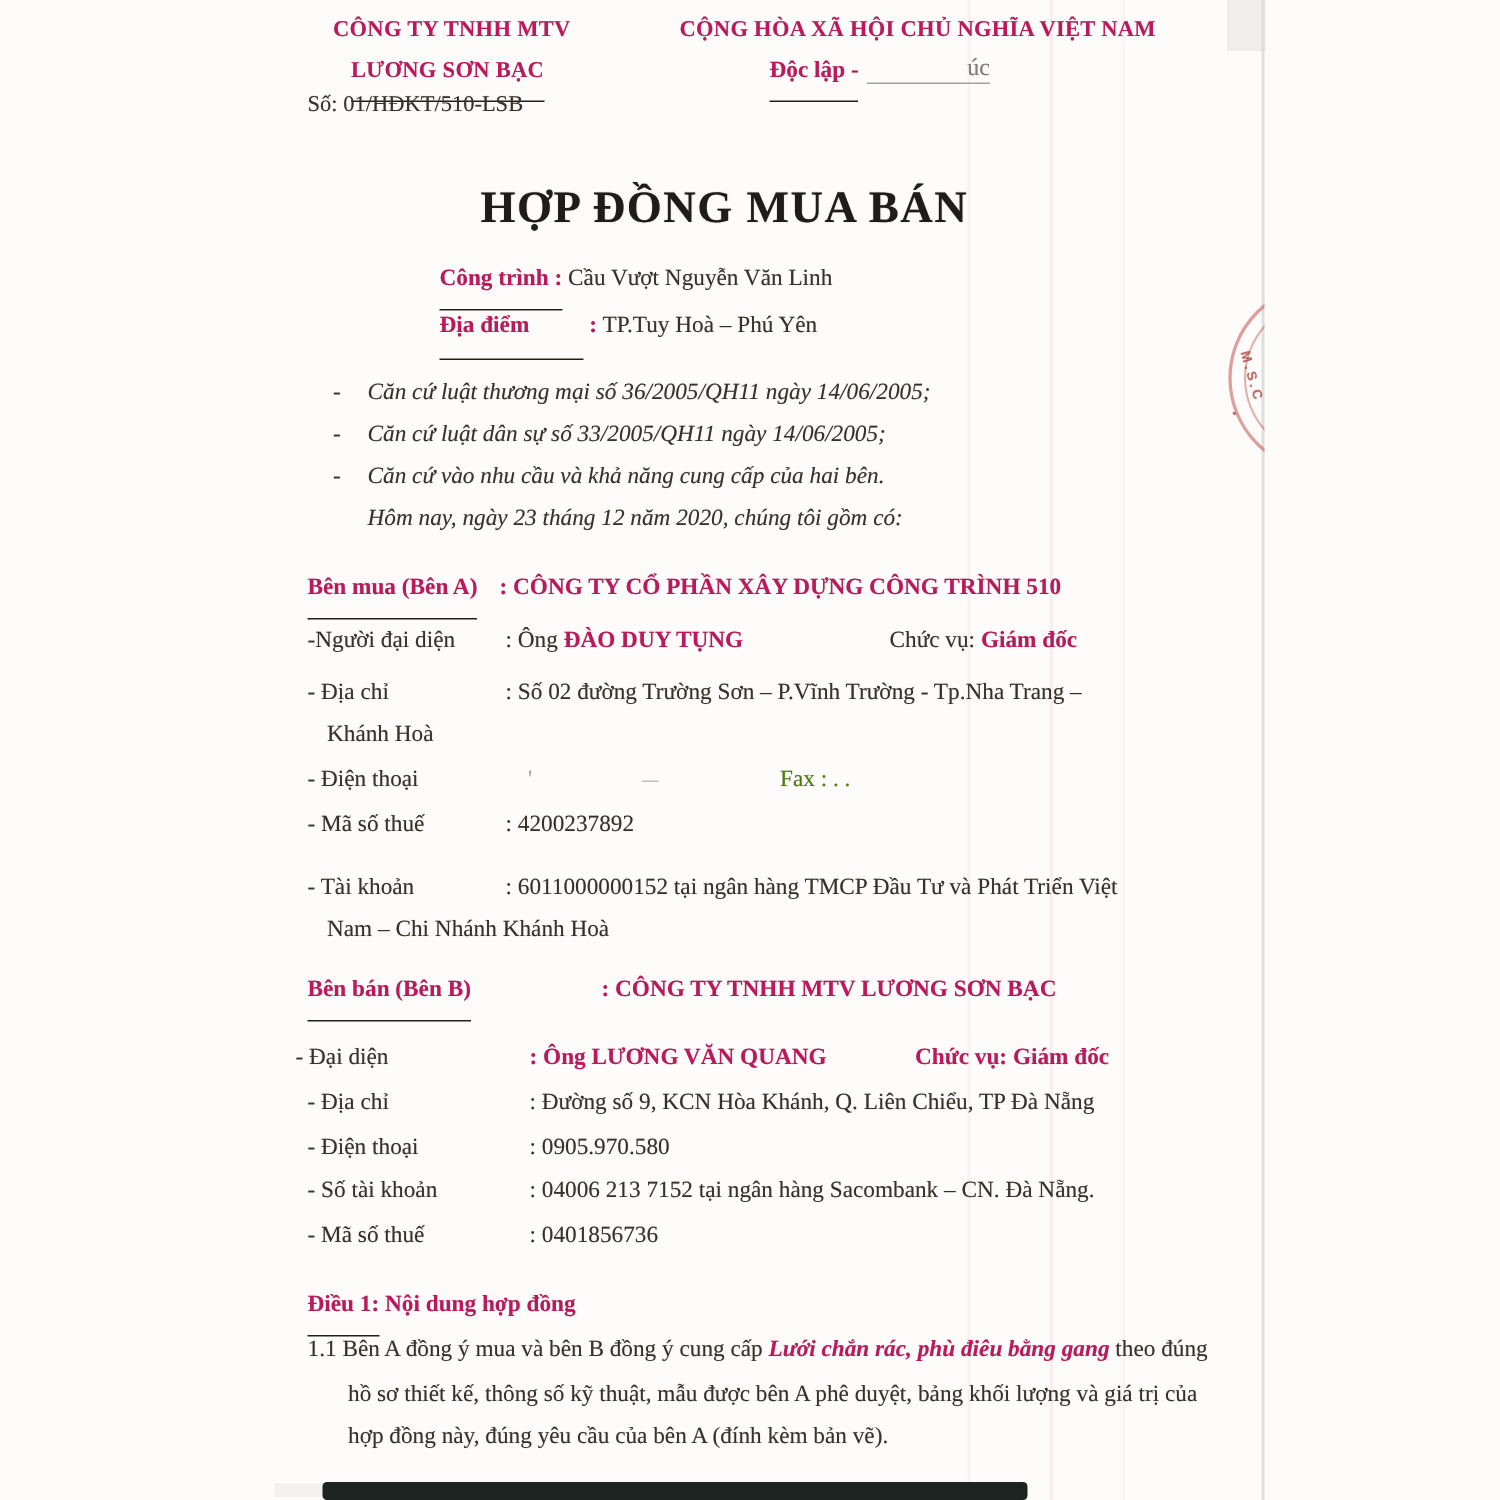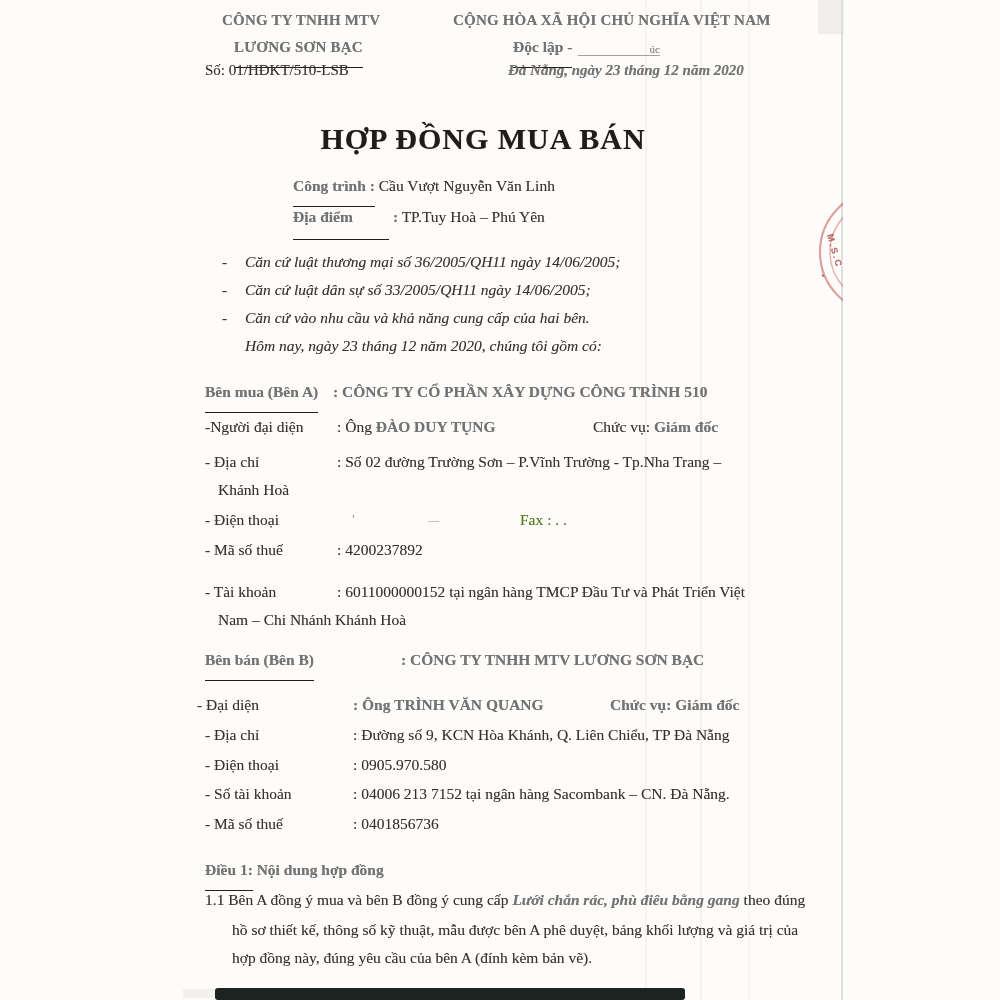--- a/index.html
+++ b/index.html
@@ -5,37 +5,37 @@
   html,body{margin:0;padding:0;}
   .page{
     position:relative;
     width:1000px;height:1000px;
     background:#fdfcfb;
     overflow:hidden;
     font-family:"Liberation Serif","DejaVu Serif",serif;
     color:#37312b;
   }
   .r{position:absolute;white-space:nowrap;font-size:15.5px;line-height:20px;}
-  .b{font-weight:bold;color:#737373;}
+  .b{font-weight:bold;color:#be185d;}
   .i{font-style:italic;}
   .u{border-bottom:1.5px solid #23201c;padding-bottom:12px;}
   .caps{font-size:15px;letter-spacing:.2px;}
   .soft{text-shadow:0 0 .6px rgba(70,60,50,.4);}
   .title{
     position:absolute;left:133px;top:122px;width:700px;
     text-align:center;font-size:30px;font-weight:bold;color:#1f1c19;
     letter-spacing:1px;text-shadow:0 0 .7px rgba(40,34,30,.5);
   }
   .ghost{opacity:.45;}
   .ghost-line{
     position:absolute;left:578px;top:40px;width:82px;height:15px;
     border-bottom:1.6px solid rgba(95,85,78,.55);
   }
   .ghost-tail{
-    position:absolute;right:0;bottom:0;font-size:11px;color:#5a524b;opacity:.75;
+    position:absolute;right:0;bottom:0;font-size:16px;color:#5a524b;opacity:.75;
   }
   .vline{position:absolute;top:0;height:1000px;}
   .scan-corner{position:absolute;left:818px;top:0;width:26px;height:34px;background:#ebeae8;opacity:.8;}
   .bottom-bar{position:absolute;left:215px;top:988px;width:470px;height:12px;background:#1c2421;border-radius:3px;}
   .bottom-smear{position:absolute;left:183px;top:989px;width:180px;height:9px;background:#ececea;opacity:.7;}
   .stamp-svg{position:absolute;left:770px;top:185px;}
   .fax{color:#4d7c0f;}
 </style>
 </head>
 <body>
@@ -59,21 +59,20 @@
   <div class="r caps" style="left:234px;top:37px;"><span class="b u">LƯƠNG SƠN BẠC</span></div>
   <div class="r" style="left:205px;top:60px;font-size:15px;">Số:  01/HĐKT/510-LSB</div>
 
   <div class="r caps b" style="left:453px;top:10px;">CỘNG HÒA XÃ HỘI CHỦ NGHĨA VIỆT NAM</div>
   <div class="r" style="left:513px;top:37px;">
     <span class="b u">Độc lập -</span>
   </div>
   <div class="ghost-line">
     <span class="ghost-tail">úc</span>
   </div>
-  <div class="r i b" style="left:508px;top:60px;font-size:15px;">Đà Nẵng, ngày 23 tháng 12 năm 2020</div>
 
   <div class="title">HỢP ĐỒNG MUA BÁN</div>
 
   <div class="r" style="left:293px;top:176px;">
     <span class="b u">Công trình :</span>
     <span>Cầu Vượt Nguyễn Văn Linh</span>
   </div>
   <div class="r" style="left:293px;top:207px;">
     <span class="b u" style="display:inline-block;width:96px;">Địa điểm</span>
     <span class="b">:</span>
@@ -118,21 +117,21 @@
   <div class="r" style="left:205px;top:582px;">- Tài khoản</div>
   <div class="r" style="left:337px;top:582px;">: 6011000000152 tại ngân hàng TMCP Đầu Tư và Phát Triển Việt</div>
   <div class="r" style="left:218px;top:610px;">Nam – Chi Nhánh Khánh Hoà</div>
 
   <div class="r" style="left:205px;top:650px;">
     <span class="b u">Bên bán (Bên B)</span>
   </div>
   <div class="r b" style="left:353px;top:650px;margin-left:48px;">: CÔNG TY TNHH MTV LƯƠNG SƠN BẠC</div>
 
   <div class="r" style="left:197px;top:695px;">- Đại diện</div>
-  <div class="r b" style="left:353px;top:695px;">: Ông TRÌNH VĂN QUANG</div>
+  <div class="r b" style="left:353px;top:695px;">: Ông LƯƠNG VĂN QUANG</div>
   <div class="r b" style="left:610px;top:695px;">Chức vụ: Giám đốc</div>
 
   <div class="r" style="left:205px;top:725px;">- Địa chỉ</div>
   <div class="r" style="left:353px;top:725px;">: Đường số 9, KCN Hòa Khánh, Q. Liên Chiểu, TP Đà Nẵng</div>
 
   <div class="r" style="left:205px;top:755px;">- Điện thoại</div>
   <div class="r" style="left:353px;top:755px;">: 0905.970.580</div>
 
   <div class="r" style="left:205px;top:784px;">- Số tài khoản</div>
   <div class="r" style="left:353px;top:784px;">: 04006 213 7152 tại ngân hàng Sacombank – CN. Đà Nẵng.</div>

